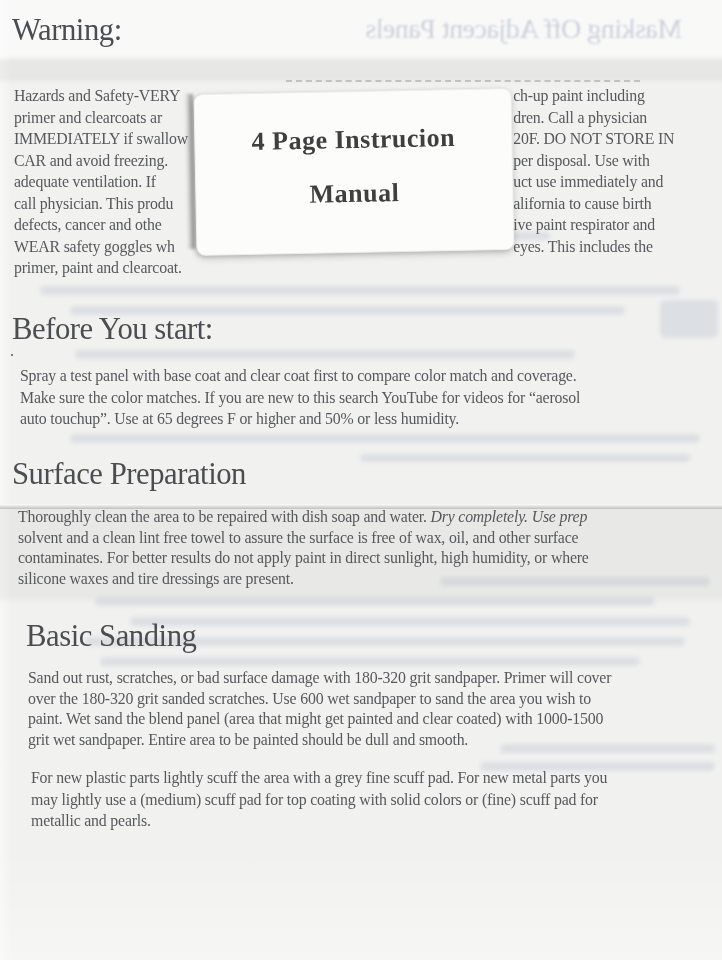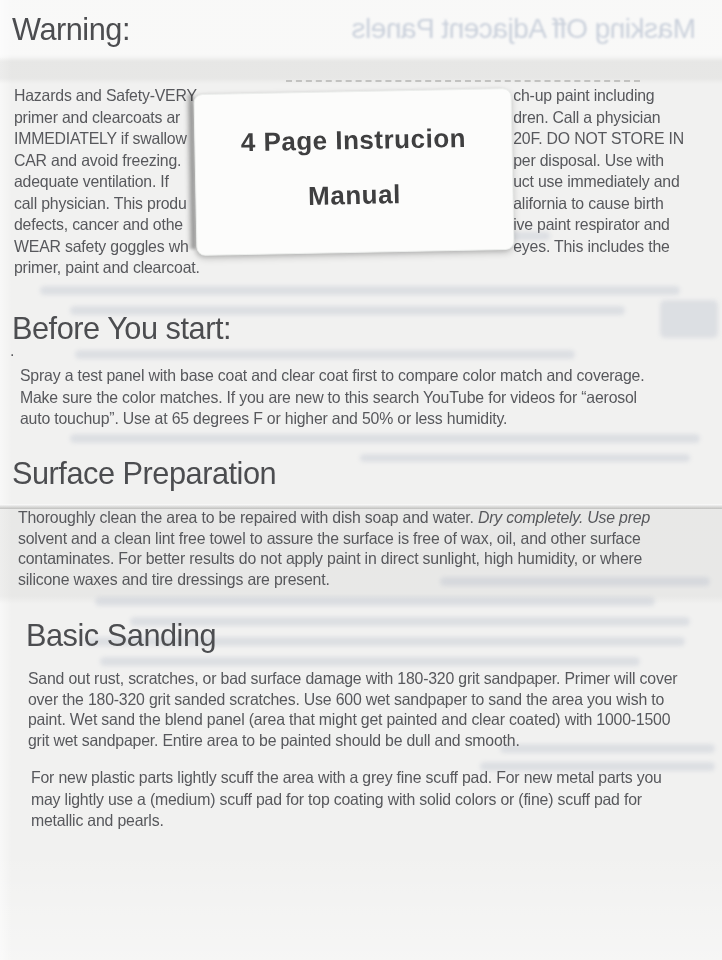--- a/index.html
+++ b/index.html
@@ -1,18 +1,18 @@
 <!DOCTYPE html>
 <html><head>
 <meta charset="utf-8">
 <style>
   html,body{margin:0;padding:0;background:#e8e8e7;}
   #page{
     position:relative;width:722px;height:960px;overflow:hidden;
-    font-family:Liberation Sans, sans-serif;
+    font-family:Liberation Serif, serif;
     background-color:#f1f1f0;
     background-image:
       linear-gradient(to bottom, rgba(255,255,255,.55) 0px, rgba(255,255,255,.55) 54px, rgba(255,255,255,0) 60px),
       linear-gradient(to bottom, rgba(0,0,0,0) 57px, rgba(190,190,188,.20) 62px, rgba(190,190,188,.20) 78px, rgba(0,0,0,0) 84px),
       linear-gradient(to bottom, rgba(0,0,0,0) 504px, rgba(185,185,183,.16) 510px, rgba(185,185,183,.16) 596px, rgba(0,0,0,0) 604px),
       linear-gradient(to right, rgba(255,255,255,.5) 0px, rgba(255,255,255,0) 12px),
       linear-gradient(to bottom, rgba(255,255,255,0) 850px, rgba(255,255,255,.35) 960px);
   }
   .h1{
     position:absolute;font-size:32px;line-height:1;color:#4c4d50;

